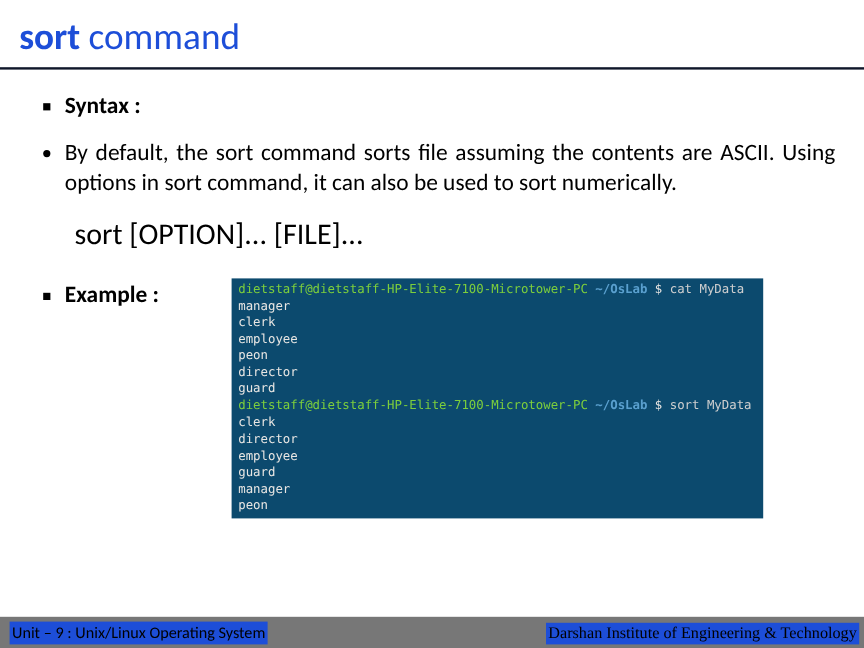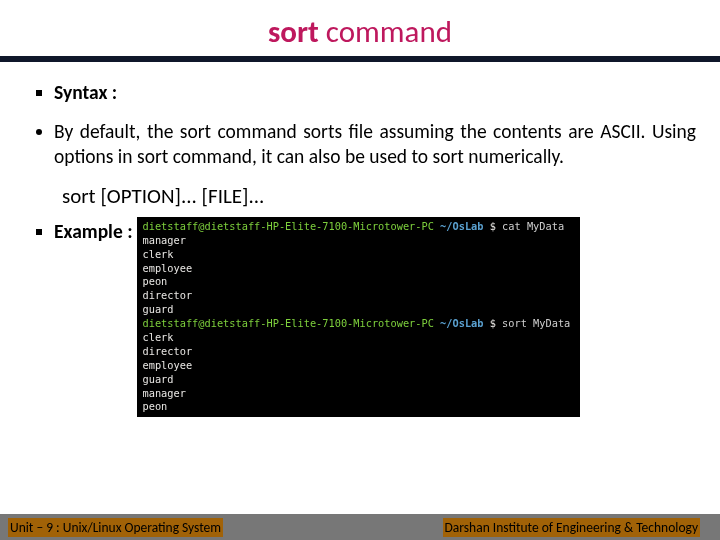--- a/index.html
+++ b/index.html
@@ -14,24 +14,23 @@
   }
   .slide {
     width: 720px;
     height: 540px;
     position: relative;
     background: #fff;
   }
   .title {
     font-size: 31px;
     font-weight: 400;
-    color: #be185d;
+    color: #1d4ed8;
     padding: 12px 16px 6px 16px;
-    border-bottom: 6px solid #0f172a;
-    text-align: center;
+    border-bottom: 2px solid #0f172a;
   }
   .title .bold { font-weight: 700; }
   .content {
     padding: 12px 24px 0 24px;
   }
   .bullet-row {
     display: flex;
     margin: 6px 0 14px 12px;
   }
   .bullet-dot {
@@ -49,45 +48,46 @@
   }
   .bullet-text {
     font-size: 19.5px;
     color: #000;
     line-height: 1.28;
     text-align: justify;
     flex: 1;
   }
   .bullet-text .bold { font-weight: 700; }
   .syntax-line {
-    font-size: 21px;
+    font-size: 25px;
     color: #000;
-    margin: 0 0 10px 38px;
+    margin: 0 0 24px 38px;
   }
   .example-row {
     display: flex;
     align-items: flex-start;
     margin-left: 12px;
   }
   .example-label {
     display: flex;
     align-items: flex-start;
-    margin-right: 4px;
+    margin-right: 20px;
   }
   .example-label .bullet-text { font-weight: 700; font-size: 19.5px; white-space: nowrap; }
   .terminal {
-    background: #000000;
+    background: #0c4a6e;
     font-family: "DejaVu Sans Mono", "Ubuntu Mono", Consolas, monospace;
     font-size: 10.3px;
     line-height: 1.35;
     padding: 3px 6px 3px 6px;
     width: 443px;
     white-space: pre;
     color: #e8e6e3;
     margin-top: -2px;
+    margin-left: 40px;
   }
   .terminal .prompt-user { color: #7dcf3c; }
   .terminal .prompt-path { color: #5aa0cf; font-weight: 700; }
   .terminal .prompt-dollar { color: #e8e6e3; }
   .terminal .cmd { color: #cfcfcf; }
   .footer {
     position: absolute;
     left: 0; right: 0; bottom: 0;
     height: 26px;
     background: #777;
@@ -96,25 +96,25 @@
     align-items: center;
     padding: 0 14px;
     font-size: 14px;
     color: #000;
   }
   .footer-overlay-left, .footer-overlay-right {
     position: absolute;
     bottom: 3px;
     font-size: 13.5px;
     color: #000;
-    background: #a16207;
+    background: #1d4ed8;
     padding: 1px 2px;
   }
   .footer-overlay-left { left: 8px; }
-  .footer-overlay-right { right: 20px; }
+  .footer-overlay-right { right: 4px; font-family: Liberation Serif, serif; }
 </style>
 </head>
 <body>
 
 <div class="slide">
 
   <div class="title">
     <span class="bold">sort</span><span> command</span>
   </div>
 

